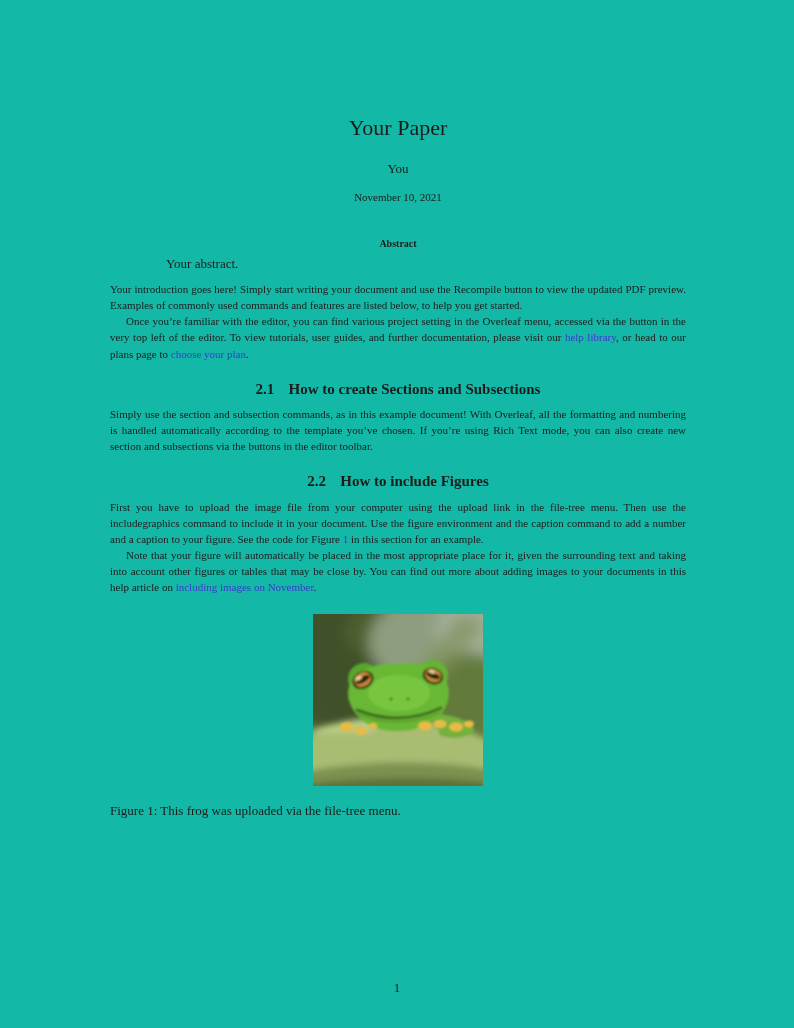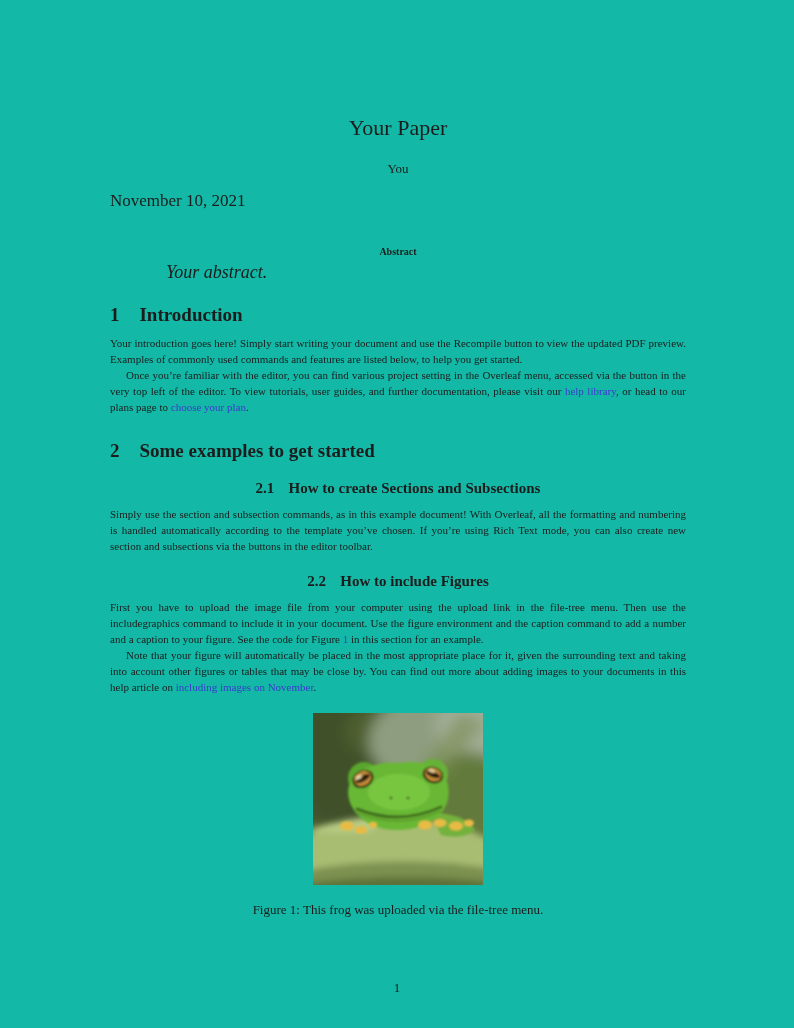--- a/index.html
+++ b/index.html
@@ -12,56 +12,54 @@
     overflow: hidden;
     margin: 0 auto;
   }
   .content {
     position: absolute;
     left: 110px; top: 0;
     width: 576px;
   }
   .title { text-align: center; font-size: 22px; line-height: 1.1; margin-top: 116px; font-weight: normal; }
   .author { text-align: center; font-size: 13px; margin-top: 21px; }
-  .date { text-align: left; font-size: 17px; margin-top: 14px; }
+  .date { text-align: center; font-size: 11px; margin-top: 14px; }
   .abstract-head { text-align: center; font-weight: bold; font-size: 10px; margin-top: 35px; }
-  .abstract-body { margin: 7px 40px 0 40px; font-size: 18px; line-height: 16px; text-indent: 16px; text-align: justify; font-style: italic; }
+  .abstract-body { margin: 7px 40px 0 40px; font-size: 13px; line-height: 16px; text-indent: 16px; text-align: justify; }
   h1.sec { font-size: 19px; font-weight: bold; margin: 25px 0 0 0; line-height: 1.1; }
   h2.subsec { font-size: 15px; font-weight: bold; margin: 19px 0 0 0; line-height: 1.1; text-align: center; }
   .sec .num { margin-right: 1.05em; }
   .subsec .num { margin-right: 0.95em; }
   p.body { font-size: 11px; line-height: 16.1px; text-align: justify; margin: 9px 0 0 0; }
   p.body.noindent { text-indent: 0; }
   p.body.indent { text-indent: 16px; margin-top: 0; }
   a.link { color: #3a3acd; text-decoration: none; cursor: pointer; }
   .figure-wrap { margin-top: 18px; text-align: center; }
   .figure-wrap svg { display: inline-block; vertical-align: top; }
-  .caption { text-align: center; font-size: 13px; margin-top: 17px; }
+  .caption { text-align: left; font-size: 13px; margin-top: 17px; }
   .page-number { position: absolute; left: 0; width: 100%; top: 980px; text-align: center; font-size: 13px; }
 </style>
 </head>
 <body>
 
 <div class="page">
   <div class="content">
 
     <div class="title">Your Paper</div>
     <div class="author">You</div>
     <div class="date">November 10, 2021</div>
 
     <div class="abstract-head">Abstract</div>
     <div class="abstract-body">Your abstract.</div>
 
-    <h1 class="sec"><span class="num">1</span><span>Introduction</span></h1>
 
     <p class="body noindent">Your introduction goes here! Simply start writing your document and use the Recompile button to view the updated PDF preview. Examples of commonly used commands and features are listed below, to help you get started.</p>
 
     <p class="body indent"><span>Once you’re familiar with the editor, you can find various project setting in the Overleaf menu, accessed via the button in the very top left of the editor. To view tutorials, user guides, and further documentation, please visit our </span><a class="link">help library</a><span>, or head to our plans page to </span><a class="link">choose your plan</a><span>.</span></p>
 
-    <h1 class="sec"><span class="num">2</span><span>Some examples to get started</span></h1>
 
     <h2 class="subsec"><span class="num">2.1</span><span>How to create Sections and Subsections</span></h2>
 
     <p class="body noindent">Simply use the section and subsection commands, as in this example document! With Overleaf, all the formatting and numbering is handled automatically according to the template you’ve chosen. If you’re using Rich Text mode, you can also create new section and subsections via the buttons in the editor toolbar.</p>
 
     <h2 class="subsec"><span class="num">2.2</span><span>How to include Figures</span></h2>
 
     <p class="body noindent"><span>First you have to upload the image file from your computer using the upload link in the file-tree menu. Then use the includegraphics command to include it in your document. Use the figure environment and the caption command to add a number and a caption to your figure. See the code for Figure </span><a class="link">1</a><span> in this section for an example.</span></p>
 
     <p class="body indent"><span>Note that your figure will automatically be placed in the most appropriate place for it, given the surrounding text and taking into account other figures or tables that may be close by. You can find out more about adding images to your documents in this help article on </span><a class="link">including images on November</a><span>.</span></p>

